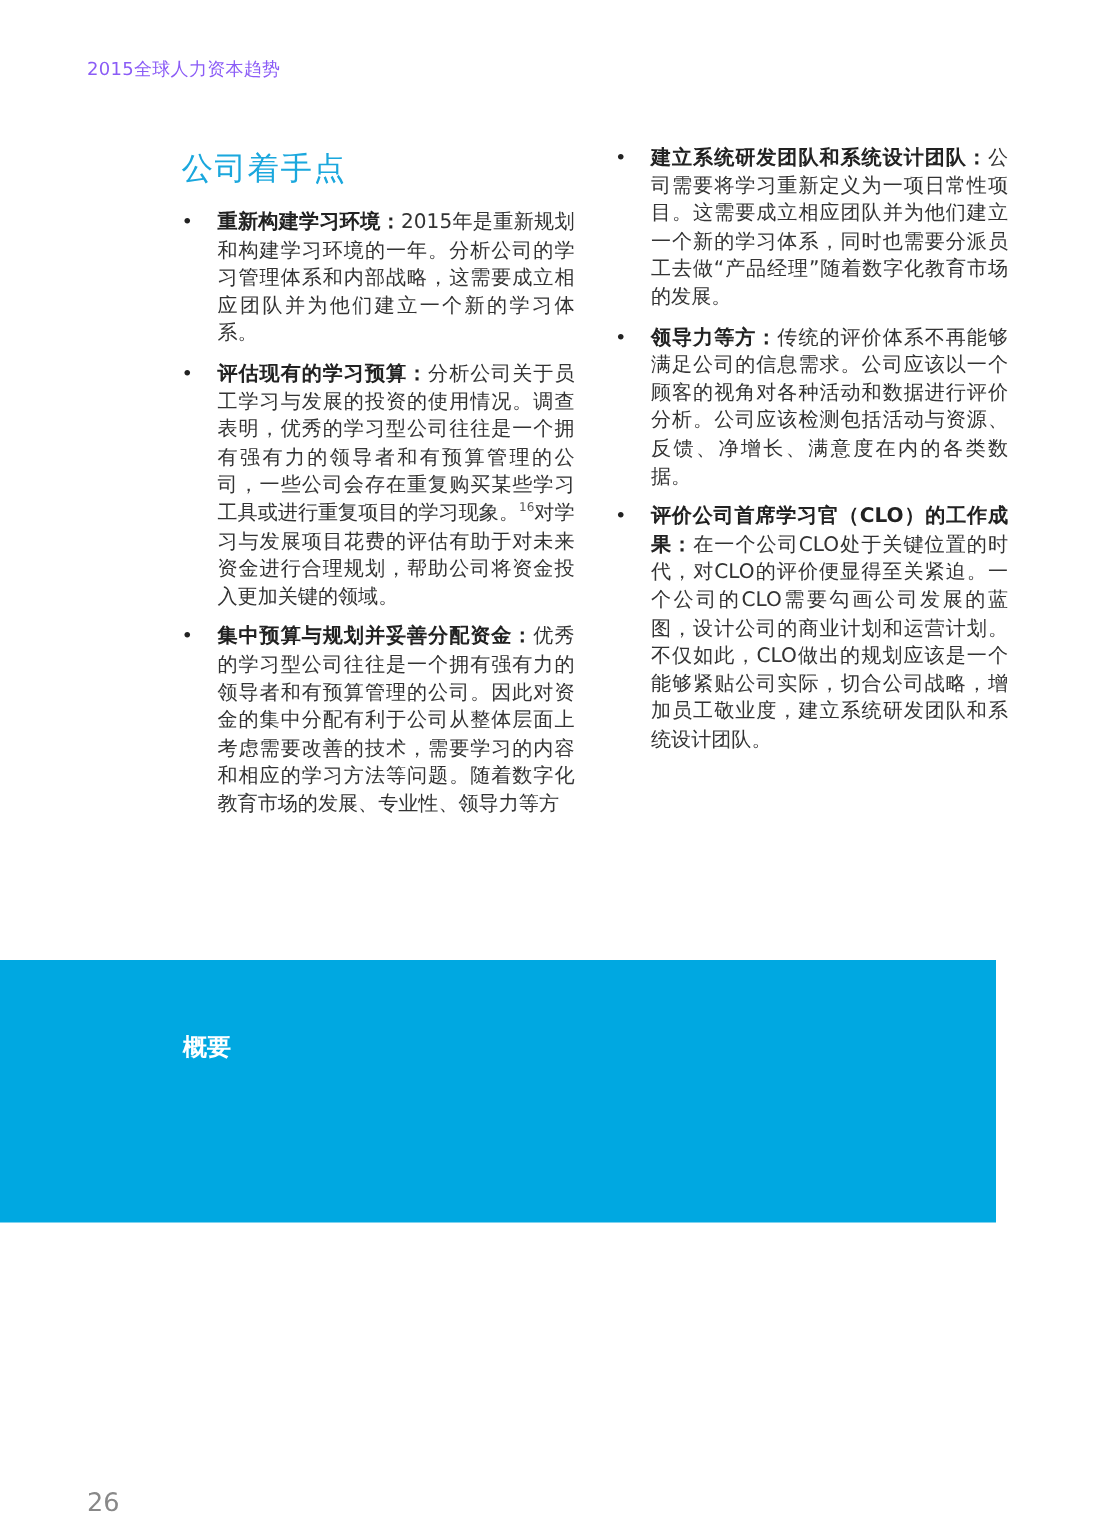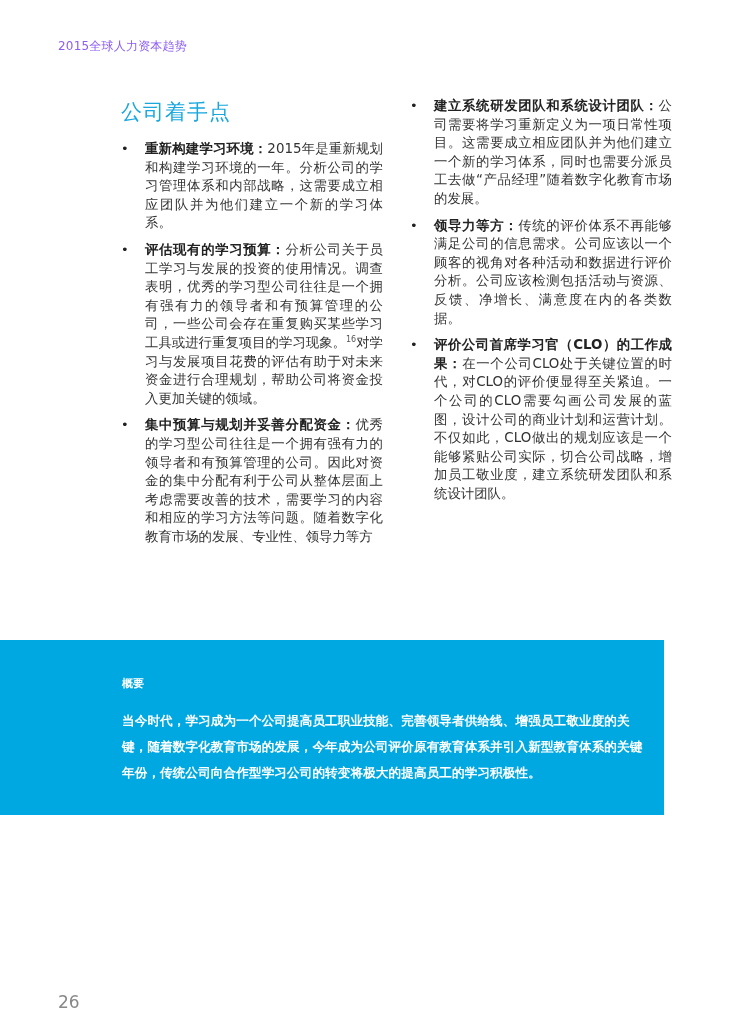--- a/index.html
+++ b/index.html
@@ -75,22 +75,22 @@
       left: 0;
       top: 640px;
       width: 664px;
       height: 175px;
       background: #00a8e1;
       color: #ffffff;
     }
     .summary-title {
       position: absolute;
       left: 122px;
-      top: 36px;
-      font-size: 11px;
+      top: 48px;
+      font-size: 16px;
       font-weight: bold;
       text-align: right;
     }
     .summary-body {
       position: absolute;
       left: 122px;
       top: 68px;
       width: 525px;
       font-size: 12.6px;
       line-height: 25.8px;
@@ -137,16 +137,15 @@
     <span class="lead">领导力等方：</span><span>传统的评价体系不再能够满足公司的信息需求。公司应该以一个顾客的视角对各种活动和数据进行评价分析。公司应该检测包括活动与资源、反馈、净增长、满意度在内的各类数据。</span>
   </div>
   <div class="bullet-item">
     <span class="bullet-dot">•</span>
     <span class="lead">评价公司首席学习官（CLO）的工作成果：</span><span>在一个公司CLO处于关键位置的时代，对CLO的评价便显得至关紧迫。一个公司的CLO需要勾画公司发展的蓝图，设计公司的商业计划和运营计划。不仅如此，CLO做出的规划应该是一个能够紧贴公司实际，切合公司战略，增加员工敬业度，建立系统研发团队和系统设计团队。</span>
   </div>
 </div>
 
 <div class="summary-box">
   <div class="summary-title">概要</div>
-  <div class="summary-body">当今时代，学习成为一个公司提高员工职业技能、完善领导者供给线、增强员工敬业度的关键，随着数字化教育市场的发展，今年成为公司评价原有教育体系并引入新型教育体系的关键年份，传统公司向合作型学习公司的转变将极大的提高员工的学习积极性。</div>
 </div>
 
 <div class="page-number">26</div>
 
 </body></html>

